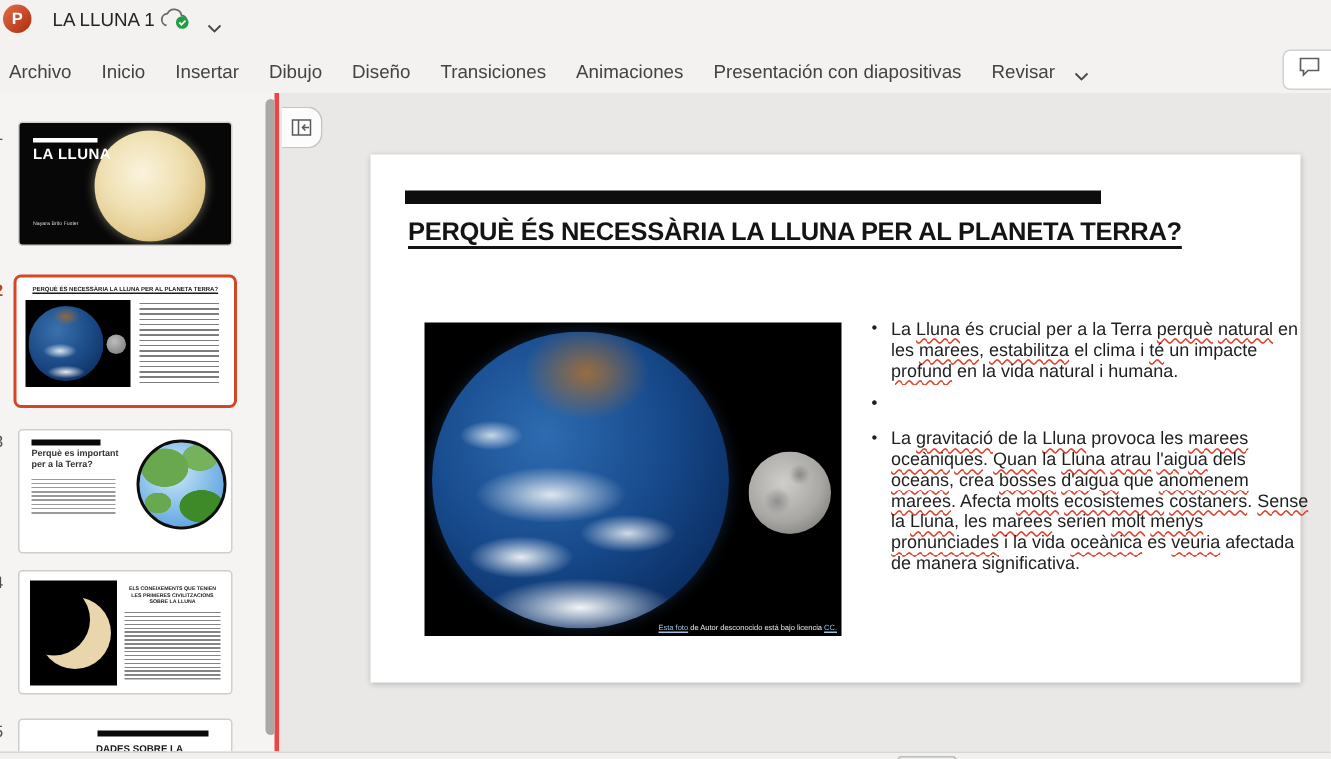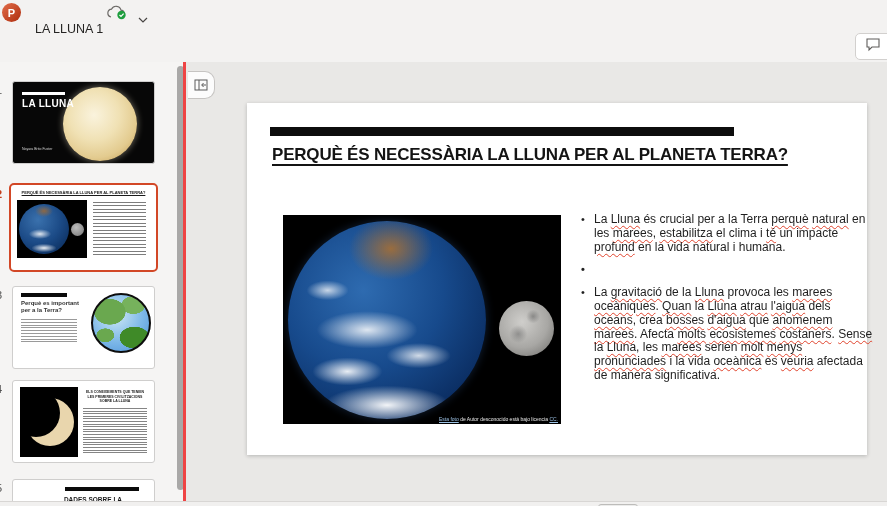--- a/index.html
+++ b/index.html
@@ -5,21 +5,21 @@
   * { margin:0; padding:0; box-sizing:border-box; }
   html,body { width:887px; height:506px; overflow:hidden; background:#f3f2f1;
               font-family:"Liberation Sans", sans-serif; }
   .app { position:absolute; top:0; left:0; width:887px; height:506px; background:#f3f2f1; }
 
   
   .titlebar { position:absolute; top:0; left:0; right:0; height:28px; }
   .pp-logo { position:absolute; left:2px; top:3px; width:19px; height:19px; border-radius:50%;
              background:linear-gradient(135deg,#dd6744 10%,#b53616 85%); color:#fff;
              font-size:11px; font-weight:bold; display:flex; align-items:center; justify-content:center; }
-  .doc-title { position:absolute; left:35px; top:22px; font-size:12.5px; color:#252423; }
+  .doc-title { position:absolute; left:35px; top:6px; font-size:12.5px; color:#252423; }
   .cloud-icon { position:absolute; left:106px; top:5px; }
   .title-chevron { position:absolute; left:138px; top:9px; }
 
   
   .menubar { position:absolute; top:36px; left:3px; height:24px; display:flex; gap:14px; align-items:center; }
   .menu-tab { font-size:12.5px; color:#444341; padding:3px 3px; white-space:nowrap; cursor:default; }
   .more-tabs { margin-left:-4px; padding-top:3px; }
   .tellme { position:absolute; top:38px; left:690px; display:flex; align-items:center; gap:9px; }
   .tellme-label { font-size:12.5px; color:#605e5c; }
   .comments-btn { position:absolute; top:33px; left:855px; width:60px; height:27px; background:#fff;
@@ -151,20 +151,36 @@
         <path d="M13.5 10 l1.5 1.5 l2.6-2.8" stroke="#fff" stroke-width="1.2" fill="none"></path>
       </svg>
     </span>
     <span class="title-chevron">
       <svg width="10" height="6" viewBox="0 0 10 6">
           <path d="M1 1 l4 4 4-4" stroke="#484644" stroke-width="1.2" fill="none"></path>
         </svg>
     </span>
   </div>
 
+  <div class="menubar">
+    <div class="menu-tab">Archivo</div>
+    <div class="menu-tab">Inicio</div>
+    <div class="menu-tab">Insertar</div>
+    <div class="menu-tab">Dibujo</div>
+    <div class="menu-tab">Diseño</div>
+    <div class="menu-tab">Transiciones</div>
+    <div class="menu-tab">Animaciones</div>
+    <div class="menu-tab">Presentación con diapositivas</div>
+    <div class="menu-tab">Revisar</div>
+    <span class="more-tabs">
+      <svg width="10" height="6" viewBox="0 0 10 6">
+          <path d="M1 1 l4 4 4-4" stroke="#484644" stroke-width="1.2" fill="none"></path>
+        </svg>
+    </span>
+  </div>
 
 
   <div class="comments-btn">
     <span>
       <svg width="16" height="15" viewBox="0 0 16 15">
         <path d="M2 2 h12 v8 h-7 l-3 3 v-3 h-2 z" fill="none" stroke="#5f5d5b" stroke-width="1.1"></path>
       </svg>
     </span>
   </div>
 

